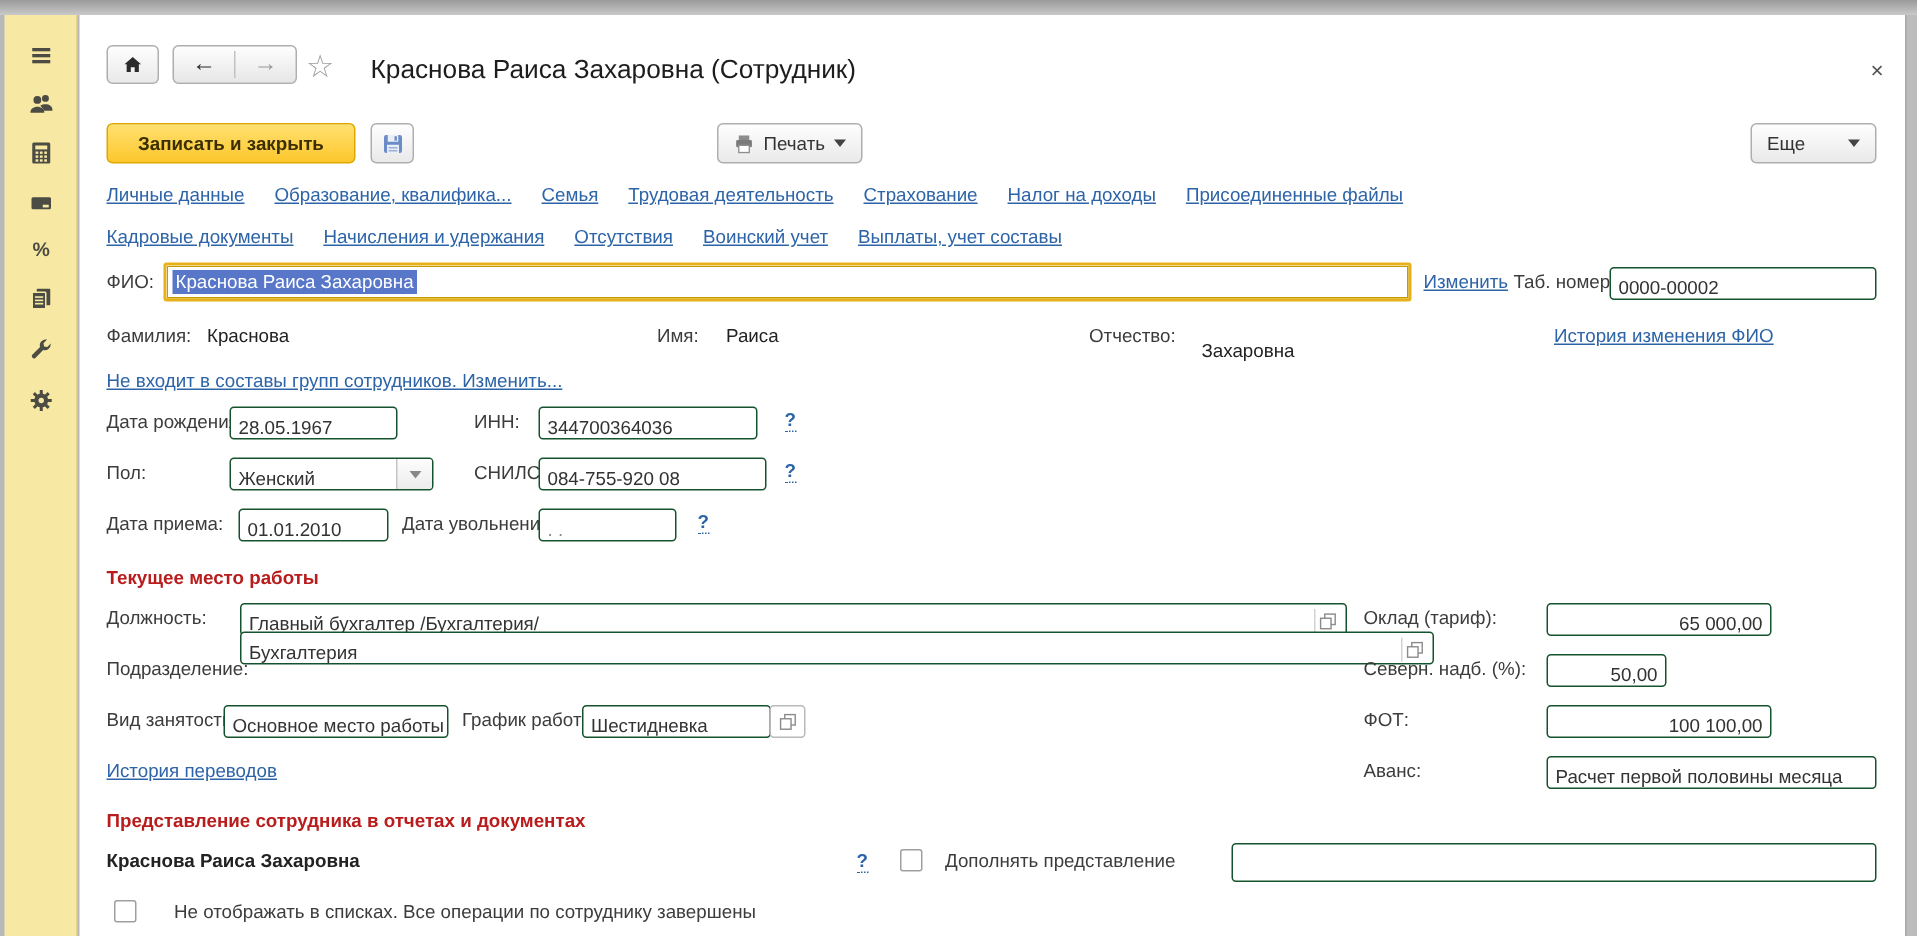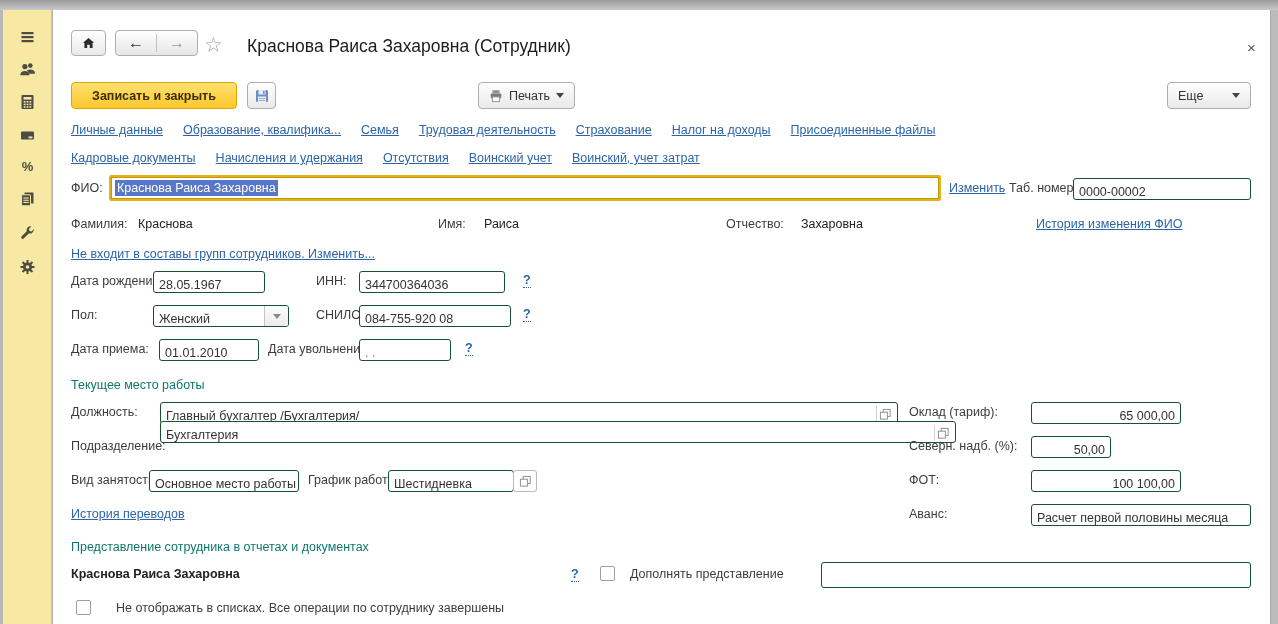--- a/index.html
+++ b/index.html
@@ -50,21 +50,21 @@
   .fio-fld .sel { background:#5977c8; color:#fff; padding:1px 2px; }
 
   .combo-btn { position:absolute; right:0; top:0; bottom:0; width:24px; border-left:1px solid #c4c4c4;
                display:flex; align-items:center; justify-content:center; cursor:pointer;
                background:linear-gradient(#fdfdfd,#ececec); }
   .sel-glyph { position:absolute; right:3px; top:3px; width:18px; height:16px; display:flex; align-items:center;
                justify-content:center; border-left:1px solid #d2d2d2; cursor:pointer; background:#fff; }
   .sel-btn { position:absolute; width:24px; height:22px; border:1px solid #b9b9b9; border-radius:3px;
              background:#fff; display:flex; align-items:center; justify-content:center; cursor:pointer; }
 
-  .green-h { position:absolute; color:#0f766e; white-space:nowrap; }
+  .green-h { position:absolute; color:#b91c1c; white-space:nowrap;font-weight:bold; }
   .help-q { position:absolute; color:#2d64a8; border-bottom:1px dotted #2d64a8; cursor:pointer; font-weight:bold; }
   .chk { position:absolute; width:15px; height:15px; border:1px solid #9f9f9f; border-radius:2px; background:#fff; cursor:pointer; }
 </style>
 </head>
 <body>
 
 <div class="app">
   <div class="top-strip"></div>
 
   <div class="sidebar">
@@ -192,39 +192,39 @@
         <a>Трудовая деятельность</a>
         <a>Страхование</a>
         <a>Налог на доходы</a>
         <a>Присоединенные файлы</a>
       </div>
     <div class="links-row" style="left:18px; top:141px">
         <a>Кадровые документы</a>
         <a>Начисления и удержания</a>
         <a>Отсутствия</a>
         <a>Воинский учет</a>
-        <a>Воинский, учет затрат</a>
+        <a>Выплаты, учет составы</a>
       </div>
 
     <div class="lbl" style="left:18px; top:171px">ФИО:</div>
     <div class="fio-fld" style="left:56px; top:165px; width:832px">
       <span class="sel">Краснова Раиса Захаровна</span>
     </div>
     <a class="link" style="left:896px; top:171px">Изменить</a>
     <div class="lbl" style="left:956px; top:171px">Таб. номер:</div>
     <div class="fld" style="left:1020px; top:168px; width:178px">
       <span>0000-00002</span>
     </div>
 
     <div class="lbl" style="left:18px; top:207px">Фамилия:</div>
     <div class="val" style="left:85px; top:207px">Краснова</div>
     <div class="lbl" style="left:385px; top:207px">Имя:</div>
     <div class="val" style="left:431px; top:207px">Раиса</div>
     <div class="lbl" style="left:673px; top:207px">Отчество:</div>
-    <div class="val" style="left:748px; top:207px">Захаровна</div>
+    <div class="val" style="left:748px; top:217px">Захаровна</div>
     <a class="link" style="left:983px; top:207px">История изменения ФИО</a>
 
     <a class="link" style="left:18px; top:237px">Не входит в составы групп сотрудников. Изменить...</a>
 
     <div class="lbl" style="left:18px; top:264px">Дата рождения:</div>
     <div class="fld" style="left:100px; top:261px; width:112px">
       <span>28.05.1967</span>
     </div>
     <div class="lbl" style="left:263px; top:264px">ИНН:</div>
     <div class="fld" style="left:306px; top:261px; width:146px">

